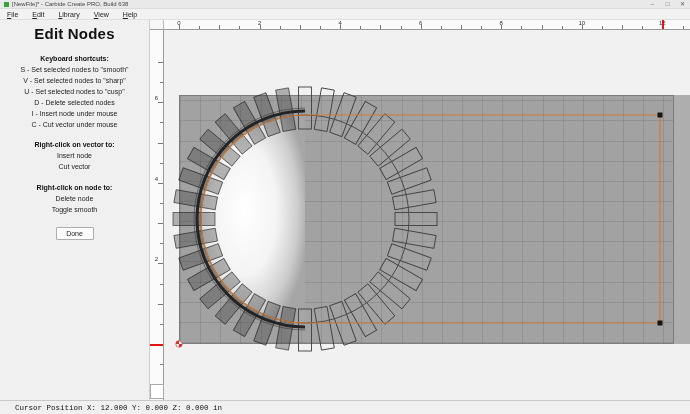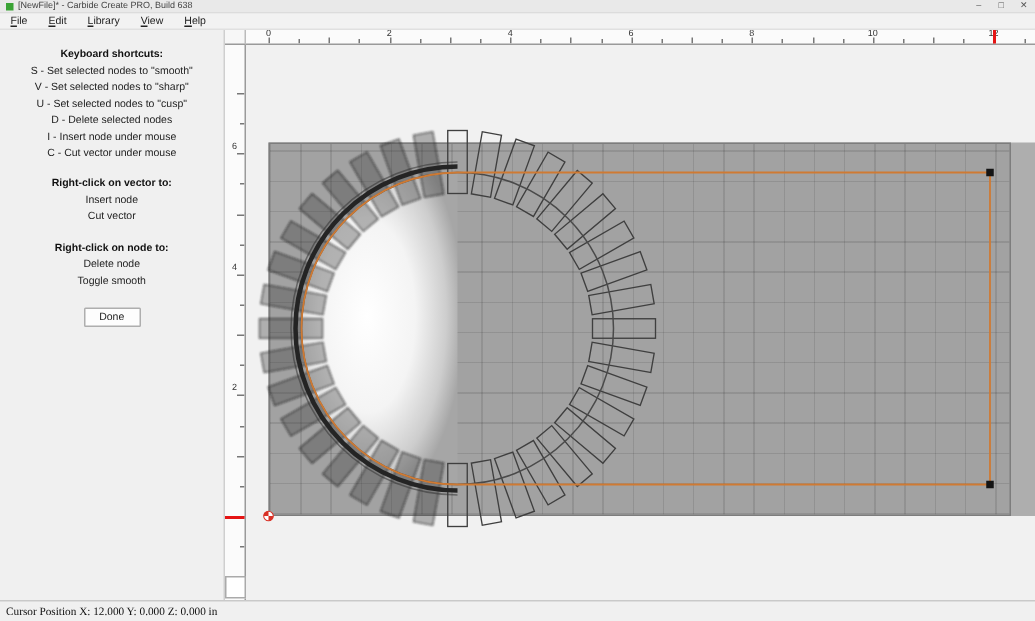--- a/index.html
+++ b/index.html
@@ -50,21 +50,21 @@
 
   
   .canvas{position:absolute;left:164px;top:30px;width:526px;height:370px;background:#f1f1f1;overflow:hidden;}
   .stock{position:absolute;left:15px;top:65px;width:495px;height:248.5px;border:1px solid #7d7d7d;}
   .stock-right{position:absolute;left:510px;top:65px;width:16px;height:248.5px;}
   #design-svg{position:absolute;left:0;top:0;}
 
   
   .statusbar{position:absolute;left:0;top:400px;width:690px;height:14px;background:#f0f0f0;
              border-top:1px solid #c9c9c9;display:flex;align-items:center;}
-  .status-text{font-family:Liberation Serif, serif;font-size:7.5px;color:#111;margin-left:4px;white-space:nowrap;}
+  .status-text{font-family:Liberation Mono, monospace;font-size:7.5px;color:#111;margin-left:15px;white-space:nowrap;}
 </style>
 </head>
 <body>
 
 <div class="window">
 
   <div class="titlebar">
     <span class="app-icon"></span>
     <span class="title-text">[NewFile]* - Carbide Create PRO, Build 638</span>
     <span class="win-controls" id="win-controls">
@@ -76,20 +76,21 @@
 
   <div class="menubar" id="menu-bar">
       <span class="menu-item"><u>F</u>ile</span>
       <span class="menu-item"><u>E</u>dit</span>
       <span class="menu-item"><u>L</u>ibrary</span>
       <span class="menu-item"><u>V</u>iew</span>
       <span class="menu-item"><u>H</u>elp</span>
     </div>
 
   <div class="left-panel">
+    <div class="panel-title">Edit Nodes</div>
     <div id="panel-sections">
         <div class="sec">
           <div class="sec-heading">Keyboard shortcuts:</div>
           <div class="sec-line">S - Set selected nodes to "smooth"</div>
           <div class="sec-line">V - Set selected nodes to "sharp"</div>
           <div class="sec-line">U - Set selected nodes to "cusp"</div>
           <div class="sec-line">D - Delete selected nodes</div>
           <div class="sec-line">I - Insert node under mouse</div>
           <div class="sec-line">C - Cut vector under mouse</div>
         </div>

